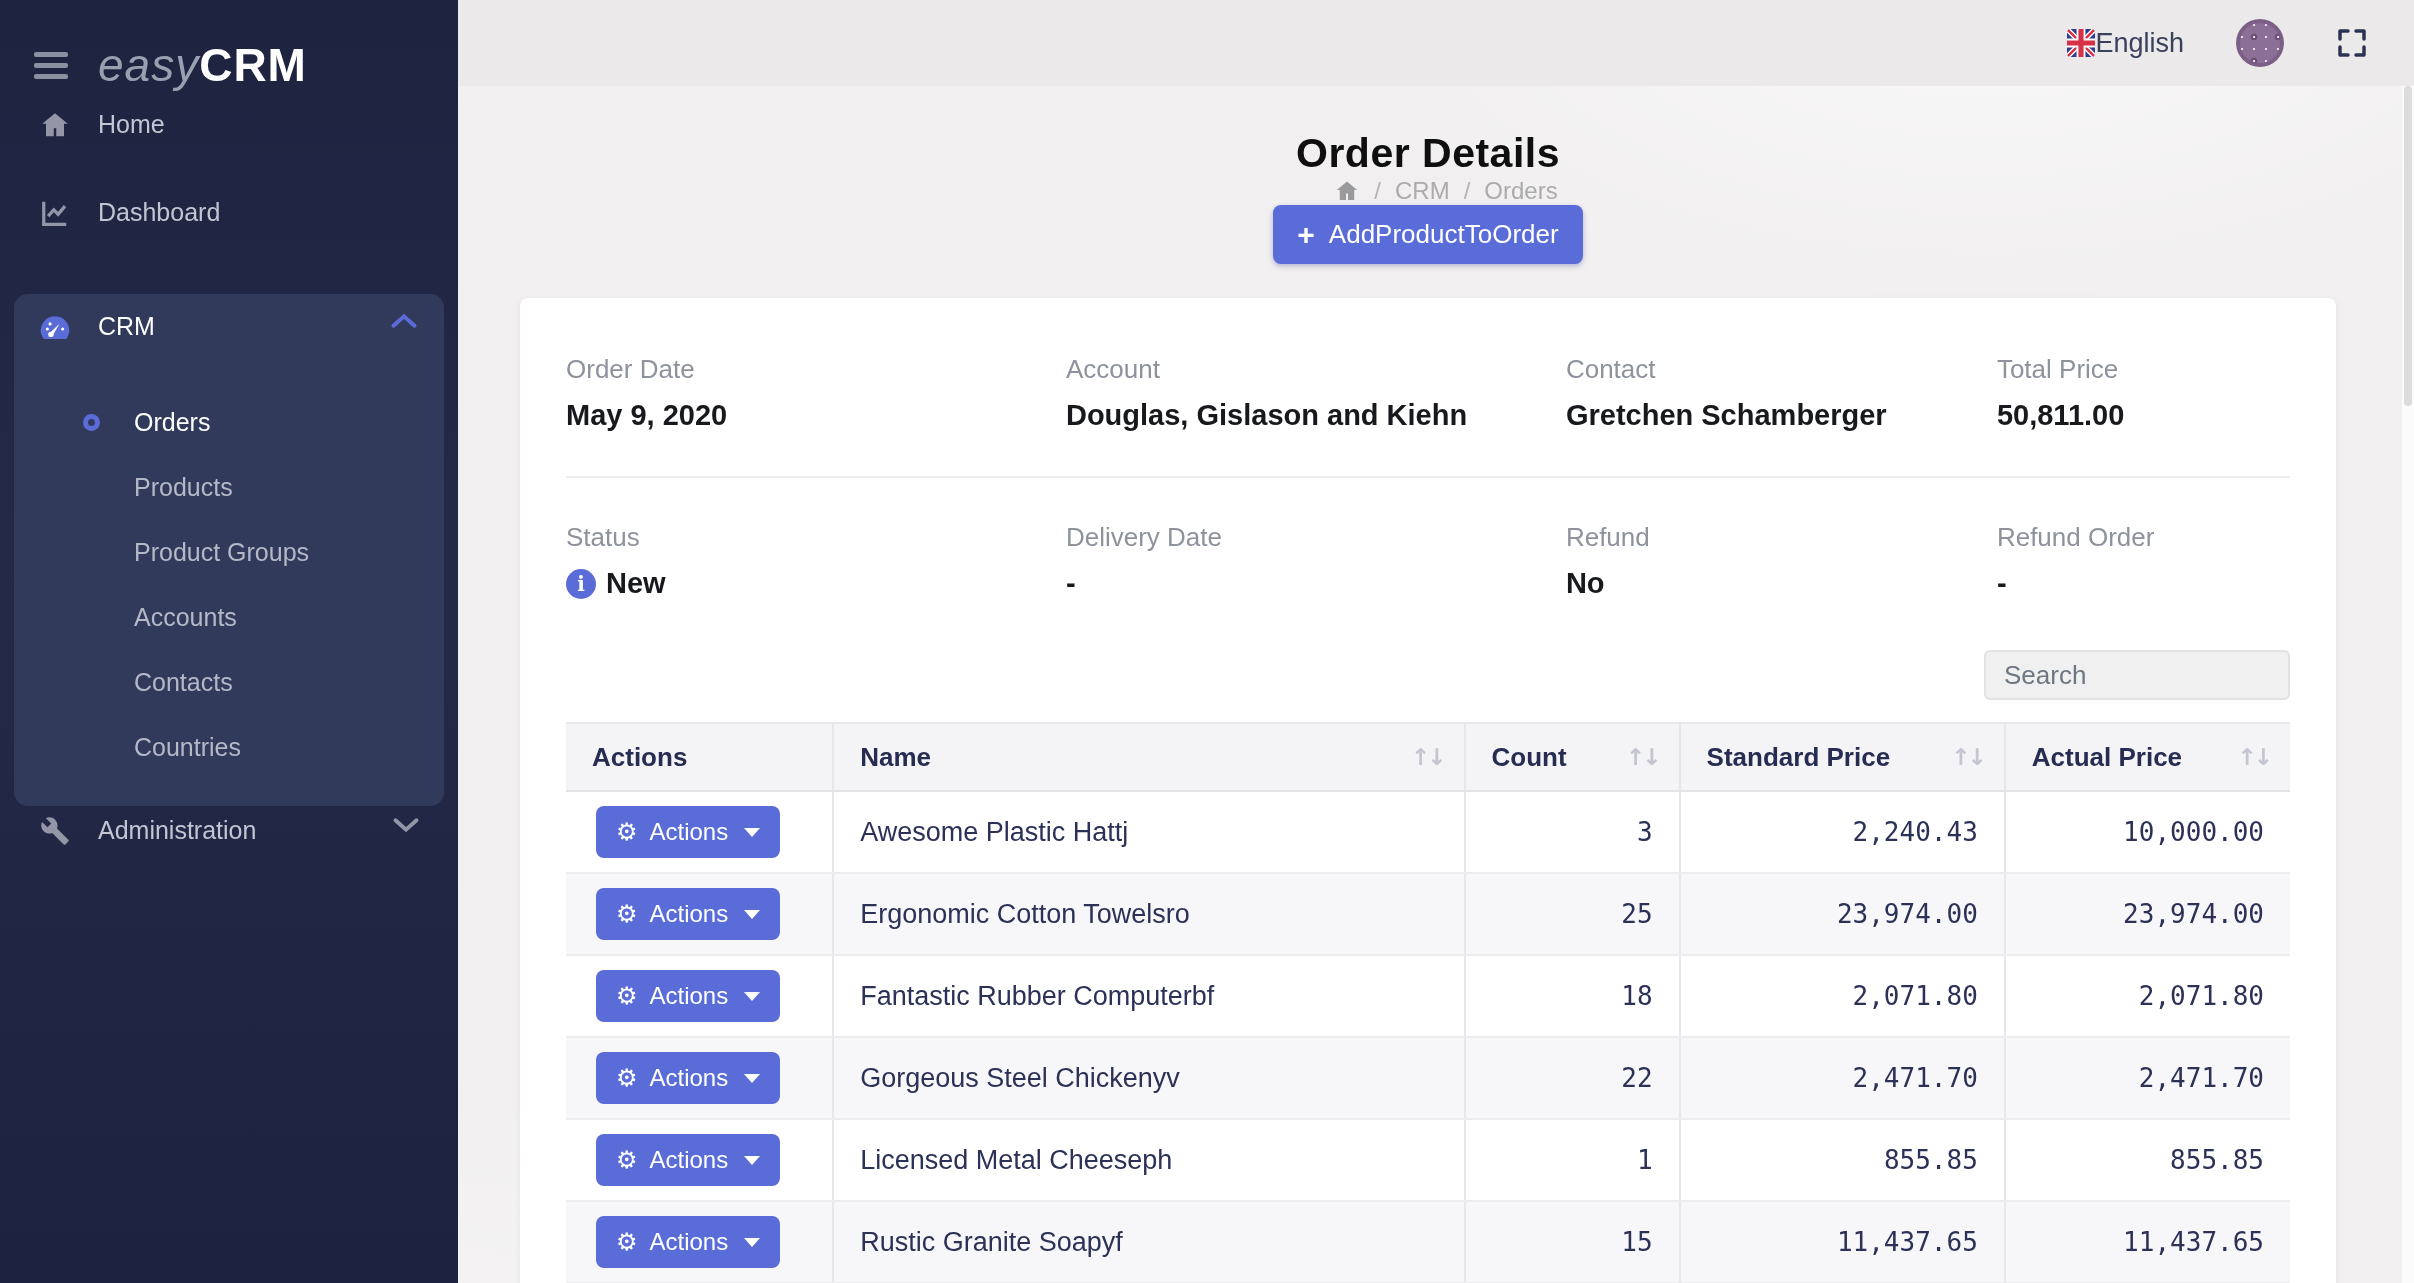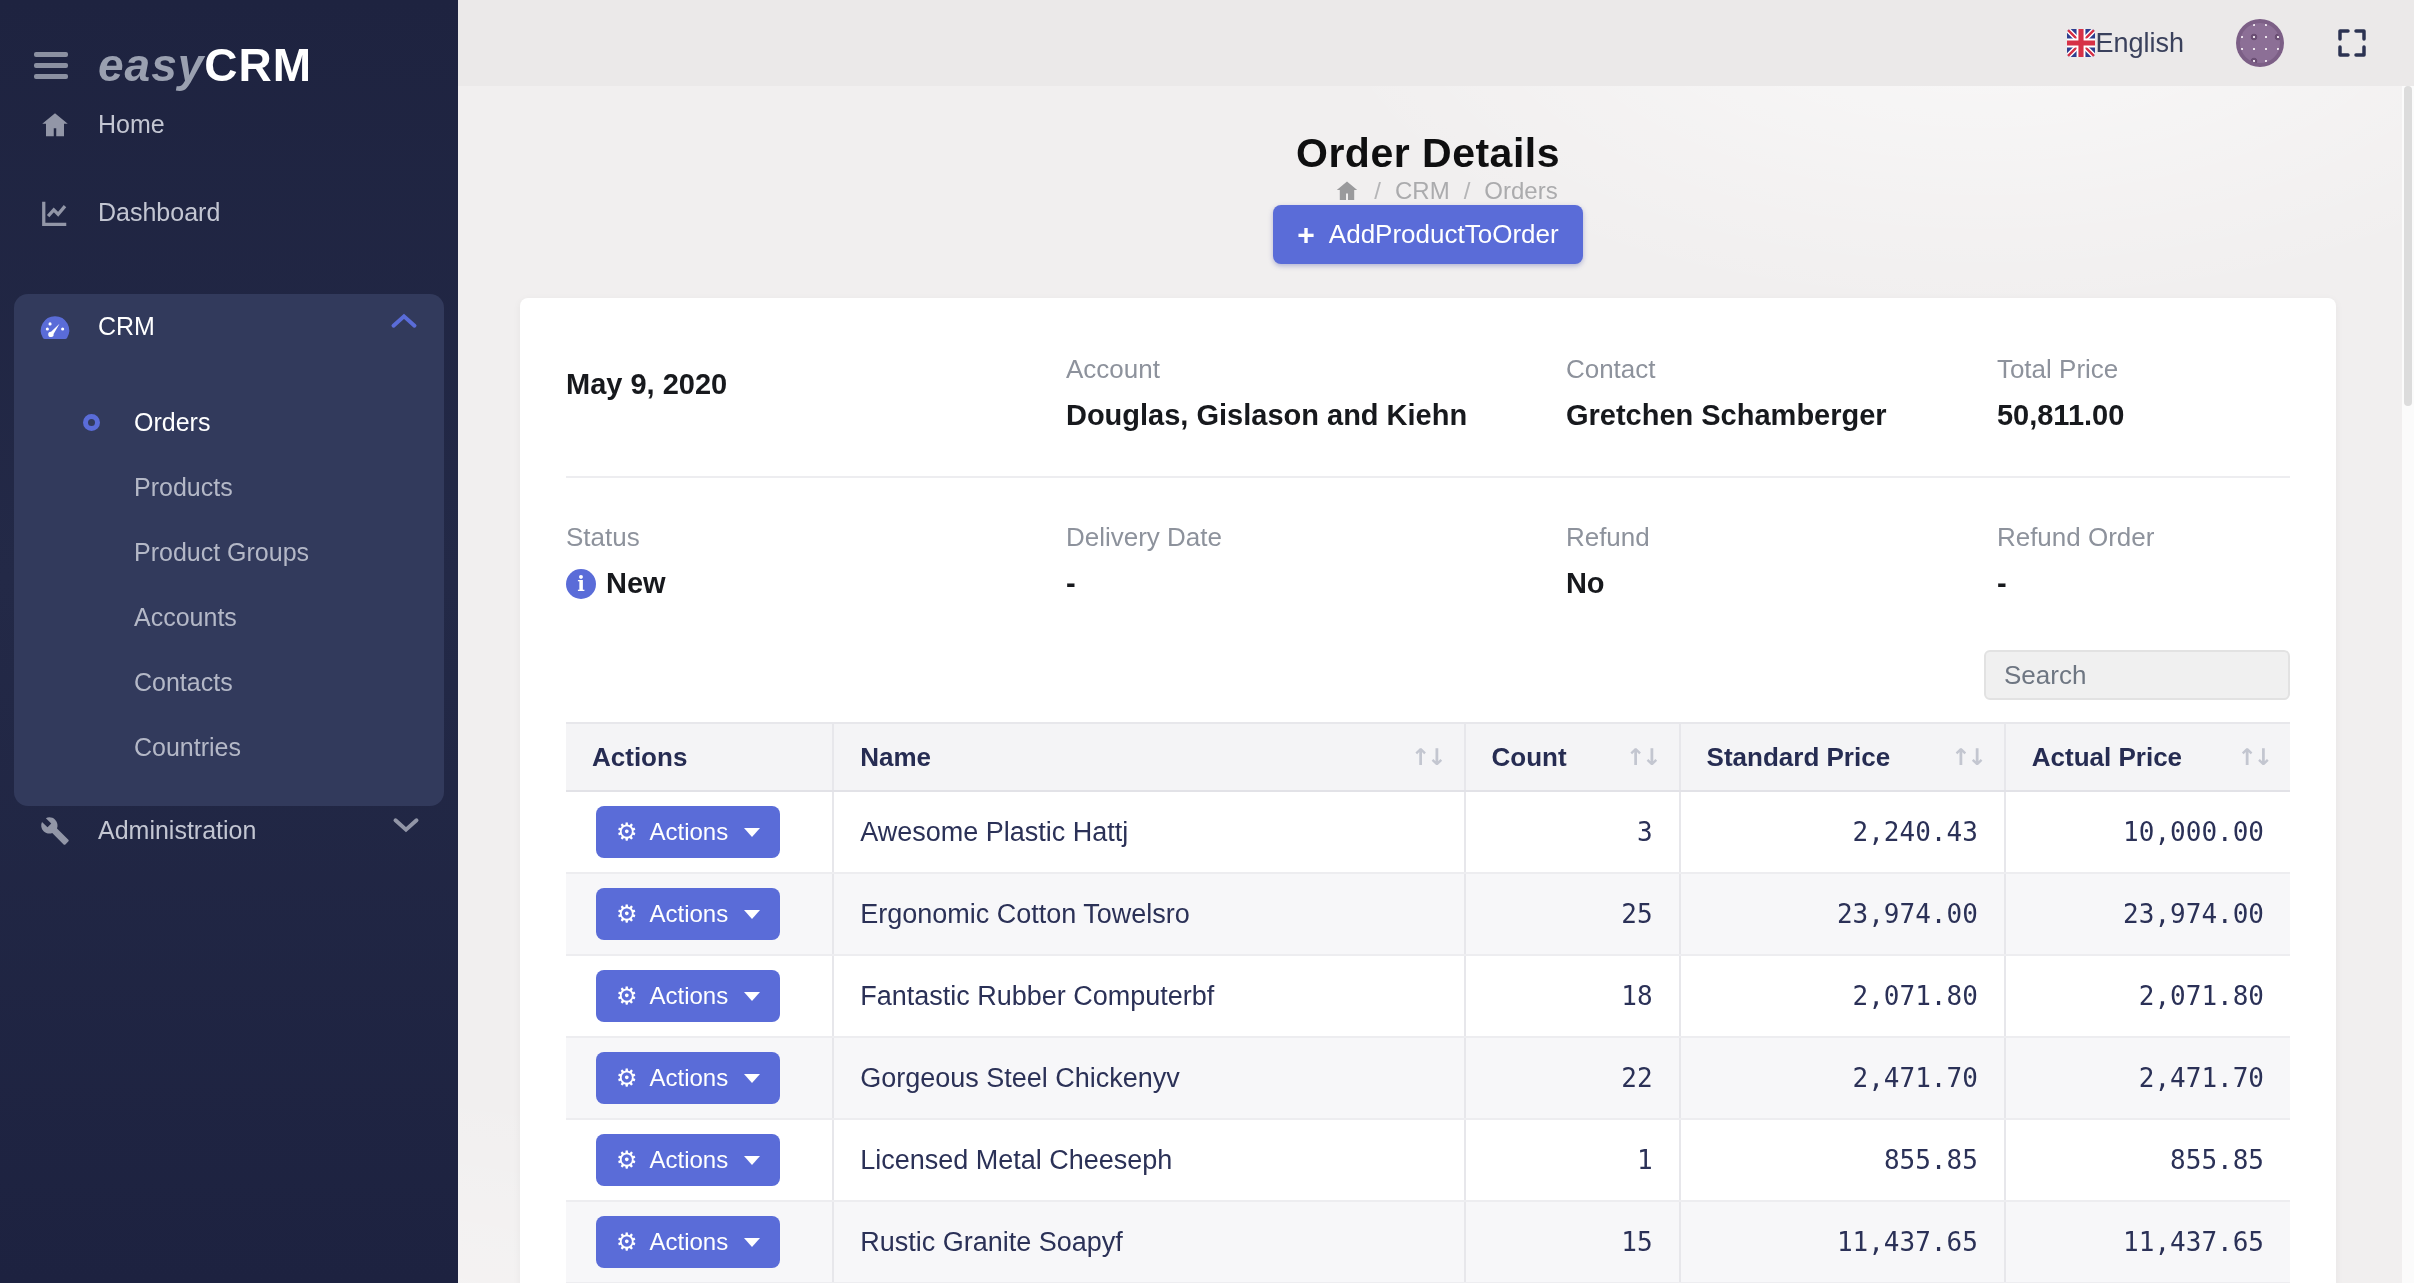--- a/index.html
+++ b/index.html
@@ -6,21 +6,21 @@
   html,body { width:2414px; height:1283px; overflow:hidden; background:#f1efef;
     font-family:"Liberation Sans", sans-serif; }
 
   
   .sidebar { position:absolute; left:0; top:0; width:458px; height:1283px;
     background:linear-gradient(180deg,#1e2340 0%,#232947 45%,#1d2240 100%); z-index:5; }
   .logo-row { display:flex; align-items:center; gap:30px; padding:26px 0 0 34px; height:104px; }
   .hamburger { width:34px; display:flex; flex-direction:column; gap:6px; cursor:pointer; }
   .hamburger span { display:block; height:5px; background:#8b90a1; border-radius:2px; }
   .brand { font-size:46px; line-height:1; white-space:nowrap; }
-  .brand .light { font-style:italic; font-weight:700; color:#9aa0b0; letter-spacing:1px; }
+  .brand .light { font-style:italic; font-weight:400; color:#9aa0b0; letter-spacing:1px; }
   .brand .bold { font-weight:800; color:#ffffff; letter-spacing:1px; }
 
   nav { padding-top:6px; }
   .nav-item { display:flex; height:88px; padding:0 38px 0 36px;
     color:#c3c6d2; font-size:25px; cursor:pointer; }
   .nav-item .nicon { width:38px; margin-right:24px; display:flex; justify-content:center; }
   .nav-item .nlabel { flex:1; }
   .crm-panel { margin:8px 14px 10px; background:#323a5c; border-radius:14px; padding:18px 0 26px; }
   .crm-panel .nav-item { height:78px; padding:0 26px 0 22px; color:#ffffff; }
   .sub-item { display:flex; align-items:center; height:65px; padding-left:58px;
@@ -247,20 +247,21 @@
     <div class="spacer"></div>
     <button class="add-btn">
       <span class="plus">+</span>
       <span>AddProductToOrder</span>
     </button>
   </div>
 
   <section class="card">
     <div class="info-grid">
       <div class="field">
+        <div class="flabel">Order Date</div>
         <div class="fvalue">May 9, 2020</div>
       </div>
       <div class="field">
         <div class="flabel">Account</div>
         <div class="fvalue">Douglas, Gislason and Kiehn</div>
       </div>
       <div class="field">
         <div class="flabel">Contact</div>
         <div class="fvalue">Gretchen Schamberger</div>
       </div>

